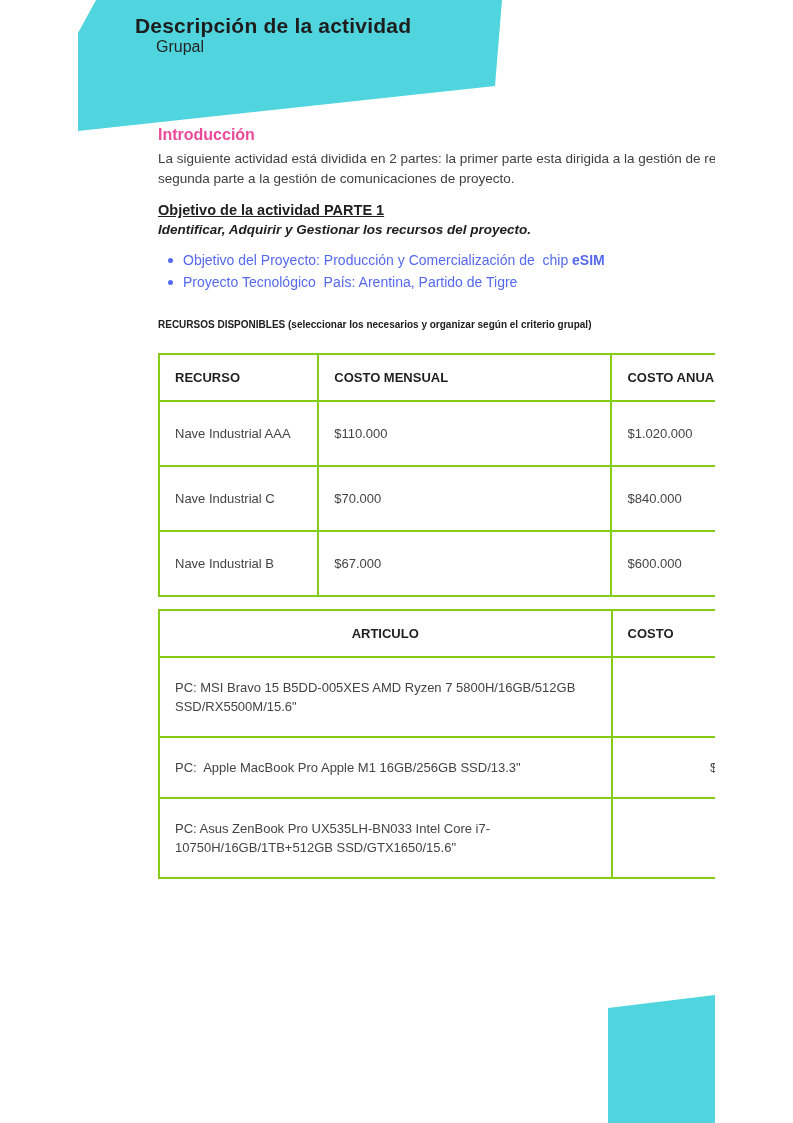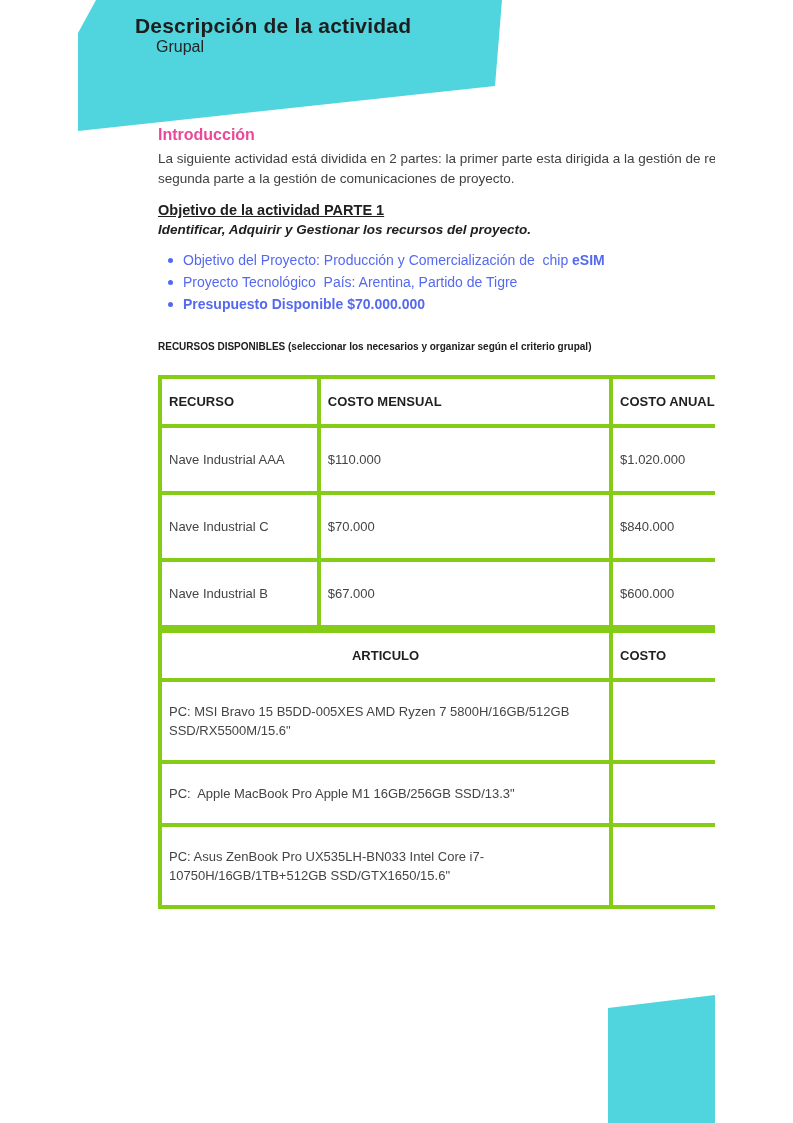--- a/index.html
+++ b/index.html
@@ -114,24 +114,24 @@
   
   table.doc-table {
     width: 100%;
     border-collapse: collapse;
     table-layout: fixed;
     font-size: 13px;
     color: #444444;
     background: #ffffff;
   }
   .table1-wrap { margin-top: 17px; }
-  .table2-wrap { margin-top: 0; }
+  .table2-wrap { margin-top: 12px; }
   .doc-table th, .doc-table td {
-    border: 4px solid #84cc16;
-    padding: 13px 7px;
+    border: 2px solid #84cc16;
+    padding: 13px 15px;
     text-align: left;
     vertical-align: middle;
     white-space: pre-wrap;
     line-height: 19px;
   }
   .doc-table th {
     font-weight: 700;
     color: #1f1f1f;
     font-size: 13px;
   }
@@ -166,23 +166,20 @@
 
     <div class="objective-heading">Objetivo de la actividad PARTE 1</div>
     <div class="objective-sub">Identificar, Adquirir y Gestionar los recursos del proyecto.</div>
 
     <ul class="bullet-list">
       <li>
         <span class="bullet-text">Objetivo del Proyecto: Producción y Comercialización de  chip </span><span class="b-strong">eSIM</span>
       </li>
       <li>
         <span class="bullet-text">Proyecto Tecnológico  País: Arentina, Partido de Tigre</span><span class="b-strong"></span>
-      </li>
-      <li class="b-bold">
-        <span class="bullet-text">Presupuesto Disponible $70.000.000</span><span class="b-strong"></span>
       </li>
     </ul>
 
     <div class="resources-heading">RECURSOS DISPONIBLES (seleccionar los necesarios y organizar según el criterio grupal)</div>
 
     <div class="table1-wrap">
       <table class="doc-table t1">
         <colgroup>
             <col style="width:25.2%">
             <col style="width:46.4%">

